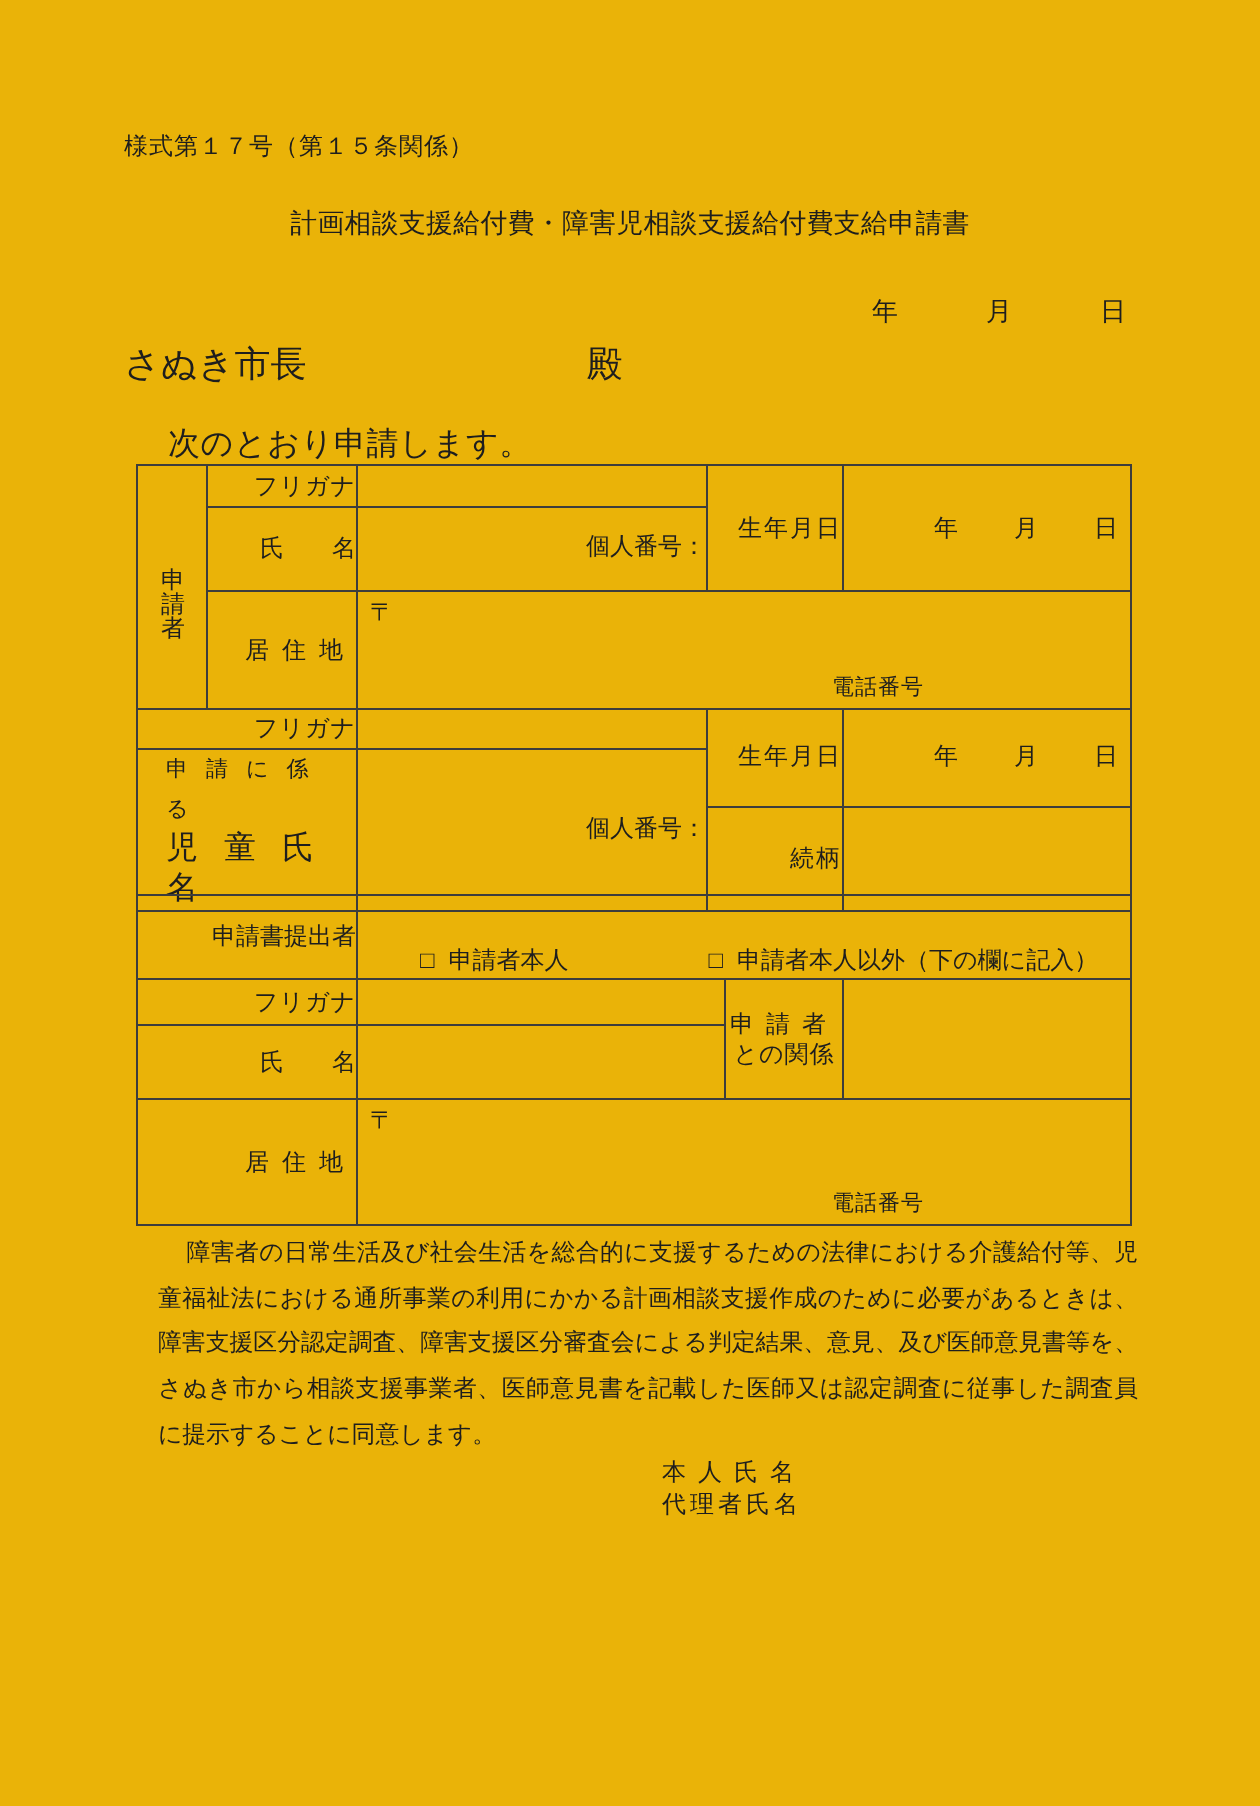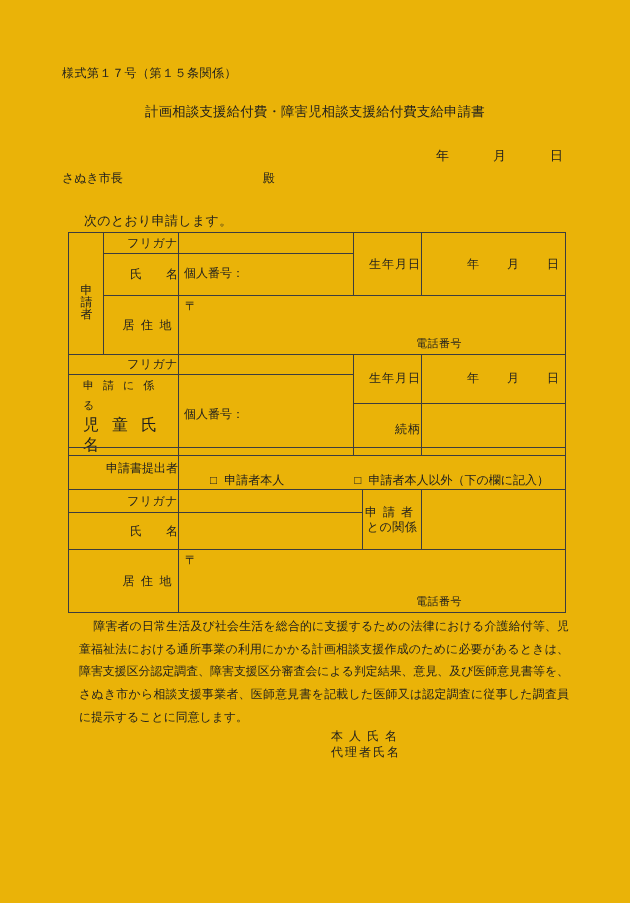--- a/index.html
+++ b/index.html
@@ -6,43 +6,43 @@
   .page {
     position:relative; width:630px; height:903px; margin:0 auto;
     background:#eab308; color:#1e1e1e;
     font-family:"Liberation Serif","DejaVu Serif",serif;
     overflow:hidden;
   }
   .form-number { position:absolute; left:62px; top:65px; font-size:12px; letter-spacing:0.5px; }
   .doc-title   { position:absolute; left:0; top:103px; width:100%; text-align:center; font-size:13.4px; letter-spacing:0.2px; }
   .date-line   { position:absolute; left:0; top:147px; width:630px; box-sizing:border-box;
                  display:flex; justify-content:flex-end; gap:44px; padding-right:67px; font-size:13px; }
-  .addressee-line { position:absolute; left:62px; top:170px; font-size:12px; display:flex; gap:140px; }
-  .intro       { position:absolute; left:84px; top:212px; font-size:13px; letter-spacing:0.3px;text-align:right; }
+  .addressee-line { position:absolute; left:62px; top:170px; font-size:18px; display:flex; gap:140px; }
+  .intro       { position:absolute; left:84px; top:212px; font-size:16px; letter-spacing:0.3px;text-align:right; }
 
   
   .t { position:absolute; left:68px; border-collapse:collapse; table-layout:fixed; }
   .t1 { top:232px; width:497px; }
   .t2 { top:447px; width:497px; }
   .t td { border:1px solid #3d3d3d; padding:0; font-size:12px; vertical-align:middle; overflow:hidden; }
   .t tr.r1 { height:21px; } .t tr.r2 { height:42px; } .t tr.r3 { height:59px; }
   .t tr.r4 { height:20px; } .t tr.r5 { height:19px; } .t tr.r6 { height:35px; }
   .t tr.s1 { height:30px; } .t tr.s2 { height:23px; } .t tr.s3 { height:37px; } .t tr.s4 { height:63px; }
 
   .lbl   { text-align:right; }
   .small { font-size:10px; letter-spacing:0.5px; }       
   .small2{ font-size:11px; letter-spacing:1px; }          
   .sp6   { letter-spacing:6.5px; }                        
   .dash-b{ border-bottom:1px dashed #7a7a7a !important; }
   .no-t  { border-top:none; }
 
   .c-vert{ text-align:center; }
   .vert  { writing-mode:vertical-rl; letter-spacing:12px; font-size:12px; display:inline-block; }
 
-  .pno   { vertical-align:bottom; text-align:left; font-size:11px; }
+  .pno   { vertical-align:bottom; text-align:right; font-size:11px; }
   .pno span { display:inline-block; margin:0 0 2px 5px; }
 
   .addr  { position:relative; }
   .postal{ position:absolute; left:6px; top:2px; font-size:12px; }
   .phone { position:absolute; left:237px; bottom:3px; font-size:11px; letter-spacing:0.5px; }
 
   .ymd   { text-align:right; padding-right:6px !important; }
   .ymd span { margin-left:25px; }
 
   .lbl2 .spread5 { letter-spacing:9px;  padding-left:14px; font-size:11px; line-height:20px; }

